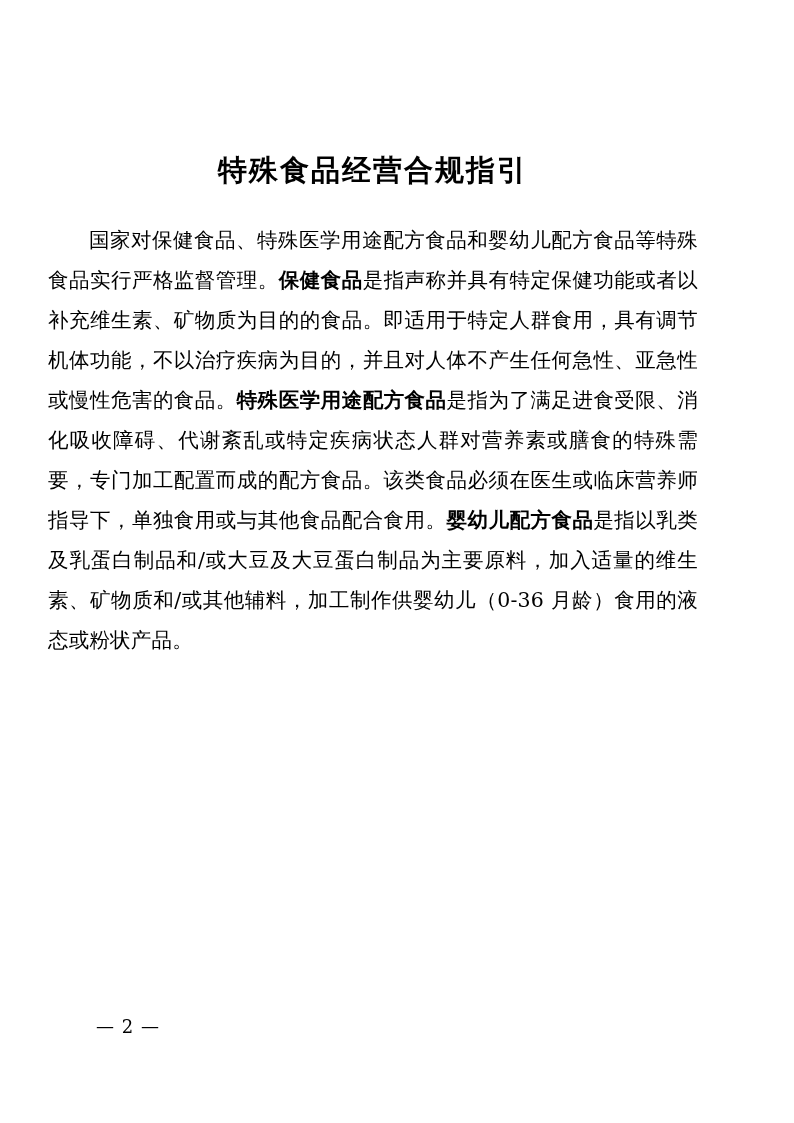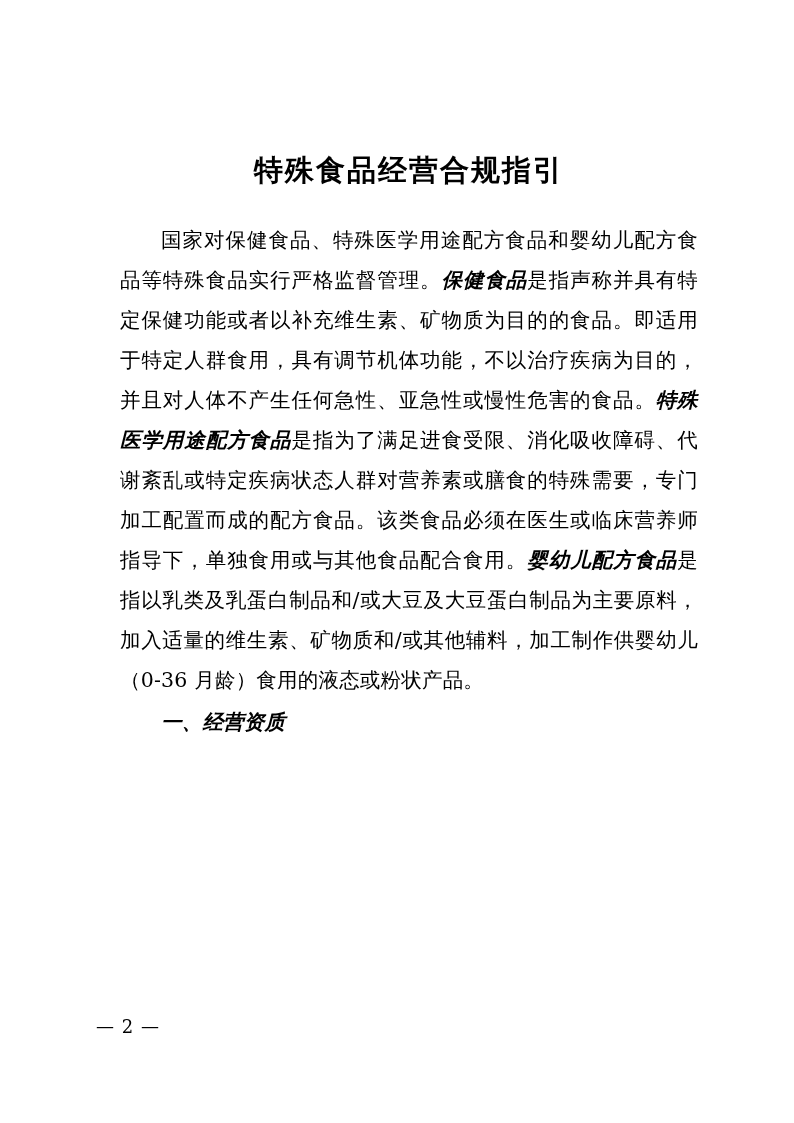--- a/index.html
+++ b/index.html
@@ -14,21 +14,21 @@
     font-family: "DejaVu Serif", "Liberation Serif", serif;
     color: #000000;
     overflow: hidden;
   }
   .page {
     position: absolute;
     left: 0; top: 0;
     width: 794px;
     height: 1123px;
     box-sizing: border-box;
-    padding: 100px 96px 60px 120px;
+    padding: 100px 96px 60px 48px;
   }
   .doc-title {
     text-align: center;
     font-size: 29px;
     font-weight: bold;
     letter-spacing: 2px;
     line-height: 1.3;
     margin: 52px 0 30px 0;
     font-family: "DejaVu Serif", "Liberation Serif", serif;
   }
@@ -40,36 +40,34 @@
     text-indent: 2em;
     margin: 0 0 0 0;
     letter-spacing: 0.2px;
   }
   .para.section-head {
     font-weight: bold;
     margin-top: 2px;
   }
   .para b {
     font-weight: bold;
-    font-style: italic;
   }
   .footer {
     position: absolute;
     left: 96px;
     bottom: 86px;
     font-size: 18px;
     letter-spacing: 1px;
     font-family: "DejaVu Serif", "Liberation Serif", serif;
   }
 </style>
 </head>
 <body>
 
 <div class="page">
 
   <h1 class="doc-title">特殊食品经营合规指引</h1>
 
   <p class="para"><span>国家对保健食品、特殊医学用途配方食品和婴幼儿配方食品等特殊食品实行严格监督管理。</span><b>保健食品</b><span>是指声称并具有特定保健功能或者以补充维生素、矿物质为目的的食品。即适用于特定人群食用，具有调节机体功能，不以治疗疾病为目的，并且对人体不产生任何急性、亚急性或慢性危害的食品。</span><b>特殊医学用途配方食品</b><span>是指为了满足进食受限、消化吸收障碍、代谢紊乱或特定疾病状态人群对营养素或膳食的特殊需要，专门加工配置而成的配方食品。该类食品必须在医生或临床营养师指导下，单独食用或与其他食品配合食用。</span><b>婴幼儿配方食品</b><span>是指以乳类及乳蛋白制品和/或大豆及大豆蛋白制品为主要原料，加入适量的维生素、矿物质和/或其他辅料，加工制作供婴幼儿（0-36 月龄）食用的液态或粉状产品。</span></p>
-  <p class="para section-head"><b>一、经营资质</b></p>
 
   <div class="footer">— 2 —</div>
 
 </div>
 
 </body></html>

